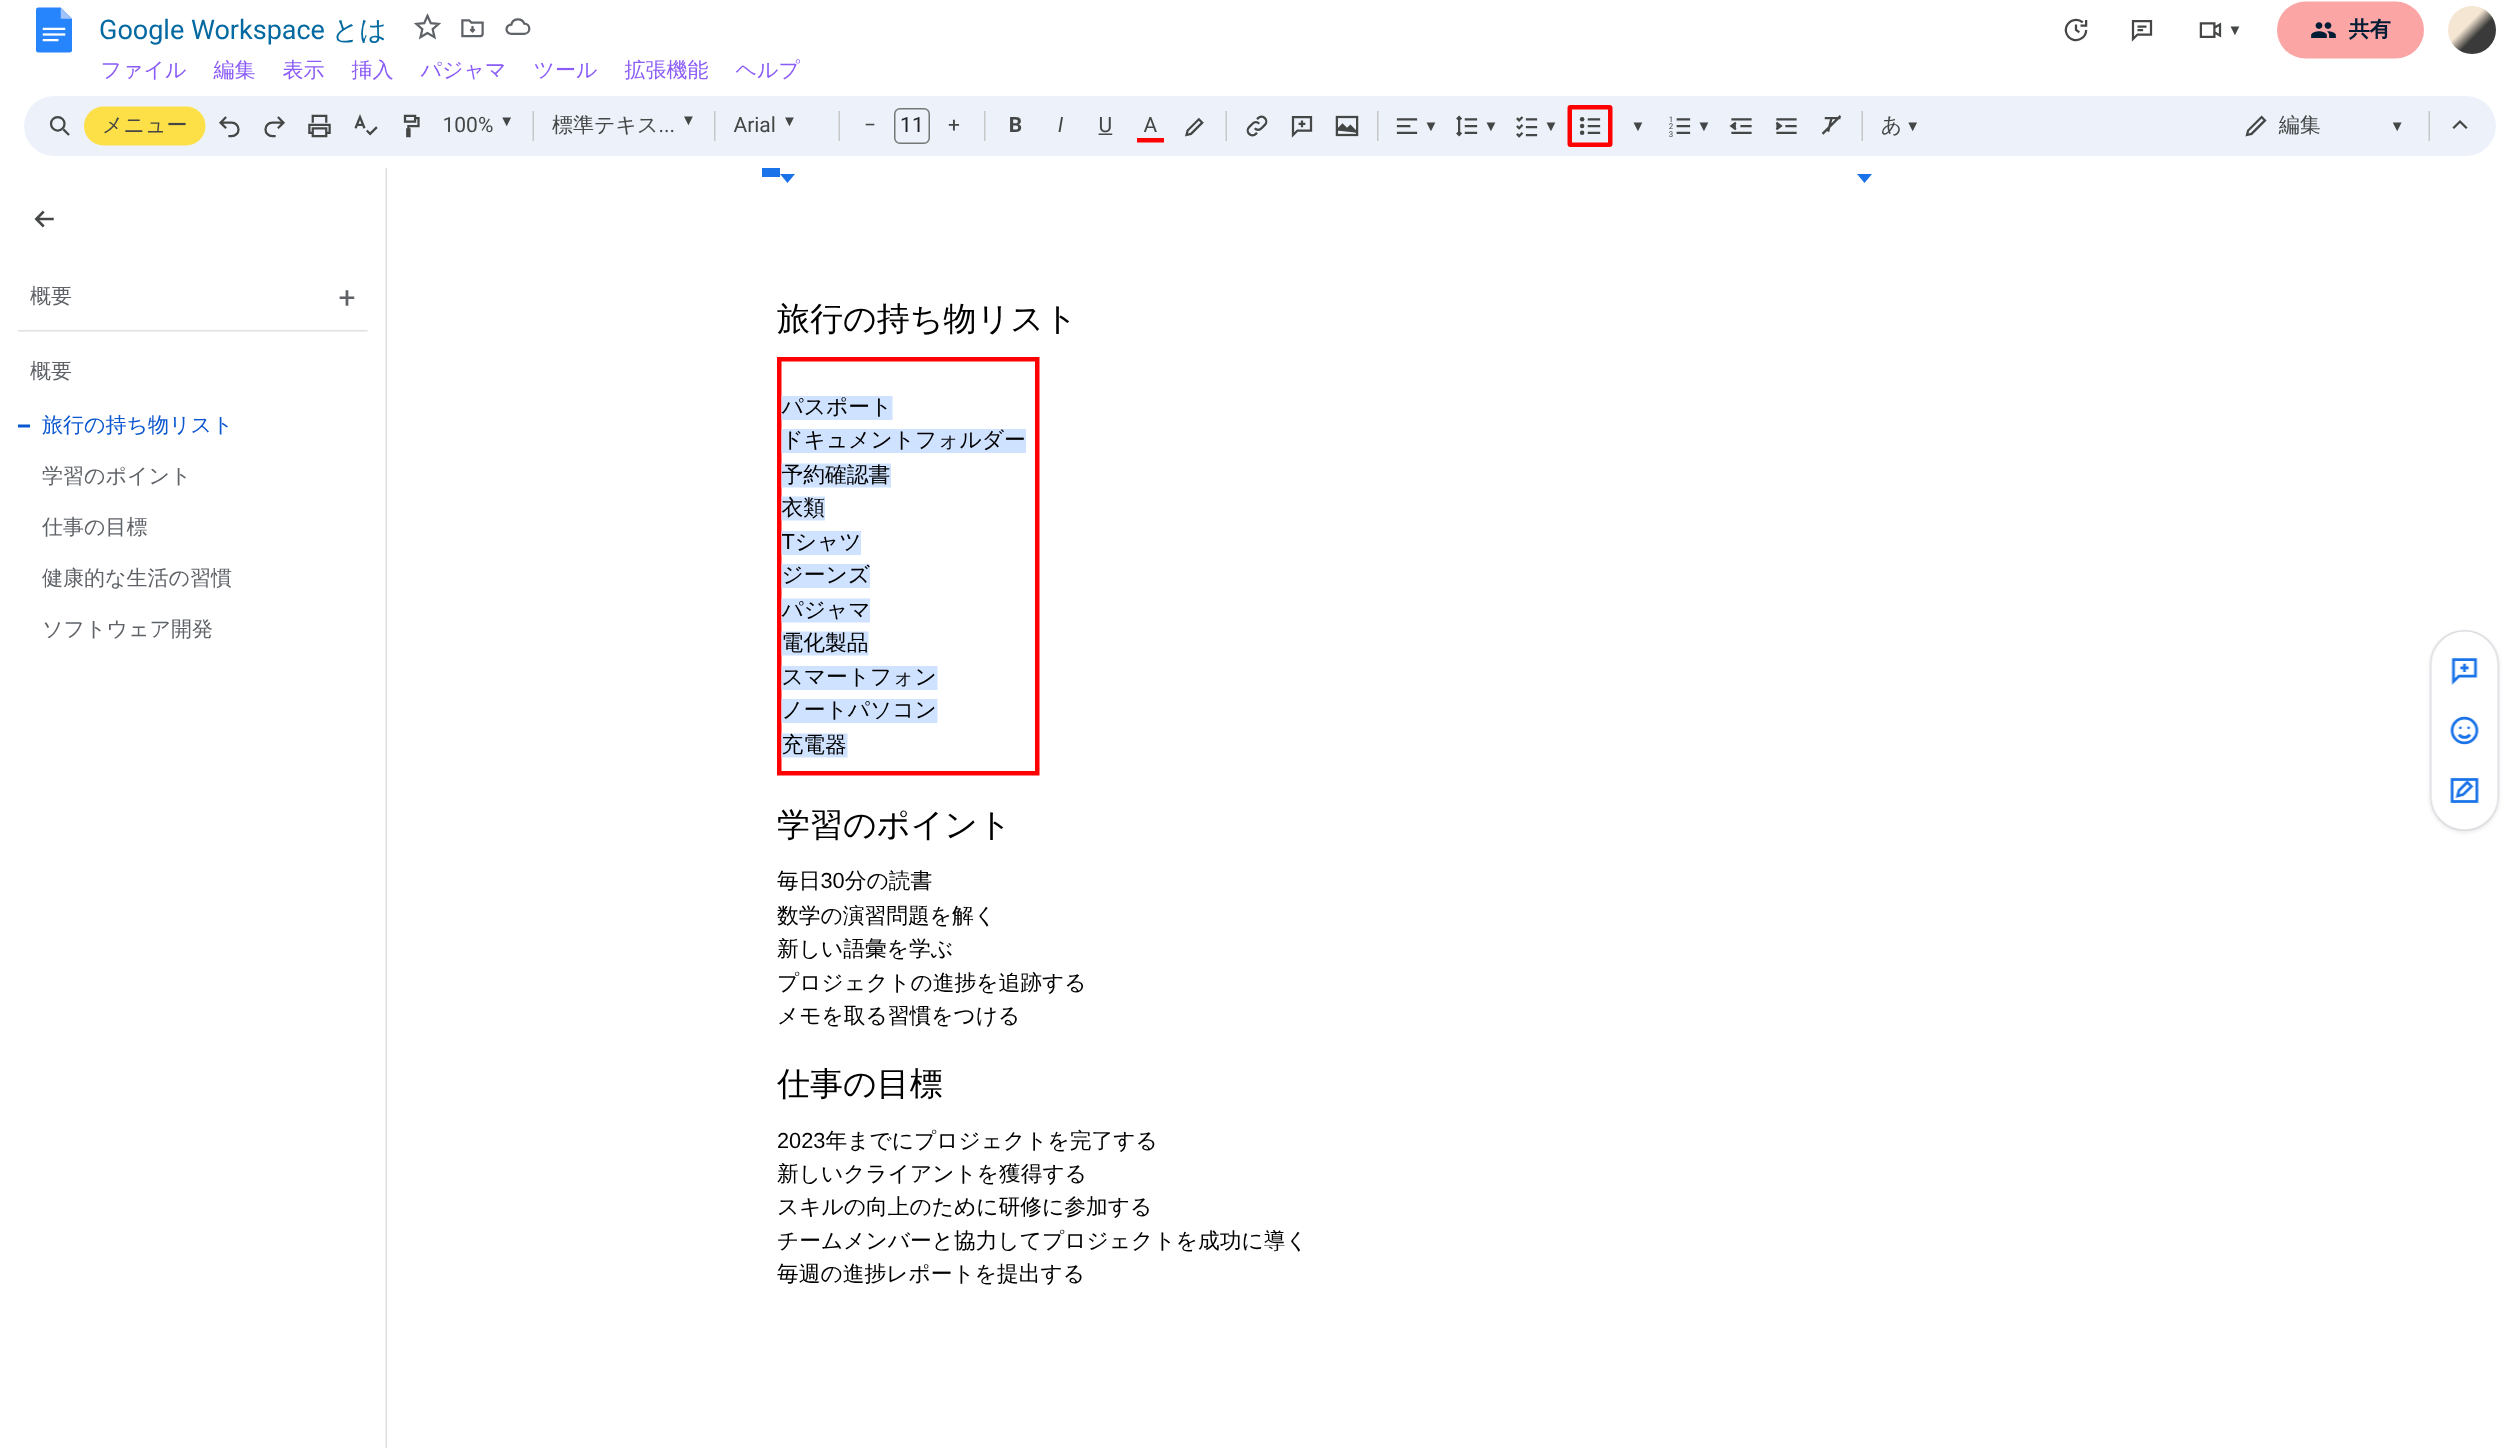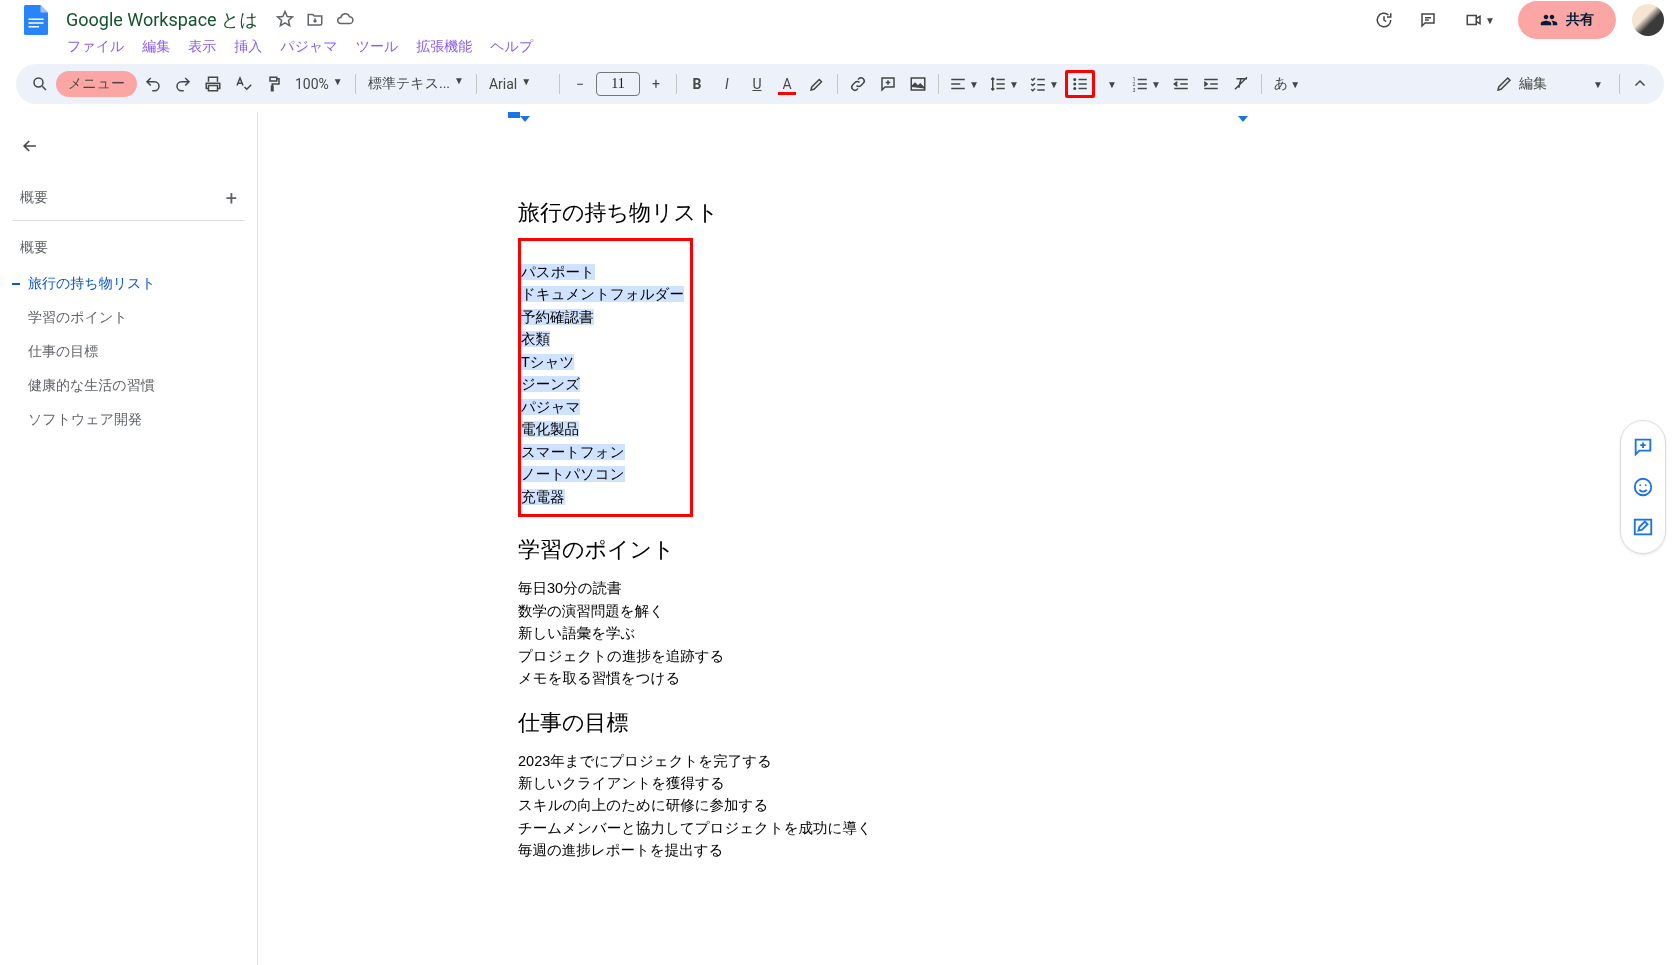--- a/index.html
+++ b/index.html
@@ -2,39 +2,39 @@
 <html><head>
 <meta charset="utf-8">
 <style>
 * { margin: 0; padding: 0; box-sizing: border-box; }
 body { font-family: "Google Sans", Roboto, Arial, sans-serif; font-size: 14px; color: #202124; background: #fff; overflow: hidden; }
 
 .header { background: #fff; }
 .title-row { display: flex; align-items: center; padding: 8px 16px 0 16px; height: 32px; }
 .docs-logo { width: 40px; height: 40px; display: flex; align-items: center; justify-content: center; margin-right: 4px; }
 .docs-logo svg { width: 36px; height: 36px; }
-.doc-title { font-size: 18px; color: #14532d; padding: 2px 6px; margin-right: 4px; }
+.doc-title { font-size: 18px; color: #0369a1; padding: 2px 6px; margin-right: 4px; }
 .title-icons { display: flex; gap: 12px; align-items: center; margin-left: 8px; }
 .title-icons span { color: #5f6368; cursor: pointer; }
 .header-right { margin-left: auto; display: flex; align-items: center; gap: 16px; }
 .icon-btn { width: 28px; height: 28px; display: flex; align-items: center; justify-content: center; color: #444746; cursor: pointer; fill: #444746; }
 .share-btn { background: #fca5a5; border-radius: 40px; padding: 10px 22px; display: flex; align-items: center; gap: 8px; font-size: 14px; font-weight: 700; color: #001d35; cursor: pointer; }
 .avatar { width: 32px; height: 32px; border-radius: 50%; background: linear-gradient(135deg,#f5e6d3 40%,#3a3a3a 60%); overflow: hidden; }
 
 .menu-row { display: flex; padding: 2px 16px 4px 60px; gap: 4px; }
 .menu-item { padding: 4px 7px; font-size: 14px; color: #8b5cf6; cursor: pointer; border-radius: 4px; }
 
 .toolbar { background: #edf2fa; margin: 0 16px 8px 16px; border-radius: 24px; padding: 4px 10px; display: flex; align-items: center; gap: 2px; height: 40px; }
 .tool-btn { min-width: 28px; height: 28px; display: flex; align-items: center; justify-content: center; border-radius: 4px; cursor: pointer; color: #444746; fill: #444746; position: relative; }
 .tool-sep { width: 1px; height: 20px; background: #c7c7c7; margin: 0 4px; }
-.menu-pill { background: #fca5a5; border-radius: 16px; padding: 4px 12px; display: flex; align-items: center; gap: 4px; font-size: 14px; color: #444746; }
+.menu-pill { background: #fde047; border-radius: 16px; padding: 4px 12px; display: flex; align-items: center; gap: 4px; font-size: 14px; color: #444746; }
 .zoom-select, .style-select, .font-select { display: flex; align-items: flex-start; gap: 2px; padding: 0 6px; min-width: 60px; font-size: 14px; color: #444746; }
 .style-select { min-width: 90px; }
 .font-select { min-width: 70px; }
-.font-size-box { border: 1px solid #747775; border-radius: 4px; width: 44px; height: 24px; text-align: center; font-size: 14px; display: flex; align-items: center; justify-content: center; font-family: Liberation Serif, serif; }
+.font-size-box { border: 1px solid #747775; border-radius: 4px; width: 24px; height: 24px; text-align: center; font-size: 14px; display: flex; align-items: center; justify-content: center; }
 .dropdown-arrow { font-size: 10px; color: #444746; margin-left: 2px; }
 .red-highlight { border: 3px solid #ff0000; border-radius: 2px; }
 .edit-mode { margin-left: auto; display: flex; align-items: center; gap: 6px; padding: 4px 10px; font-size: 14px; color: #444746; }
 
 .main { display: flex; height: calc(100vh - 110px); }
 .sidebar { width: 258px; border-right: 1px solid #e0e0e0; padding: 16px 12px; overflow-y: auto; }
 .back-arrow { width: 36px; height: 36px; display: flex; align-items: center; justify-content: center; margin-bottom: 12px; cursor: pointer; }
 .outline-header { display: flex; justify-content: space-between; align-items: center; padding: 10px 8px; color: #5f6368; font-size: 14px; border-bottom: 1px solid #e0e0e0; margin-bottom: 8px; }
 .add-outline { font-size: 20px; color: #5f6368; cursor: pointer; }
 .outline-summary { padding: 10px 8px; color: #5f6368; font-size: 14px; }

